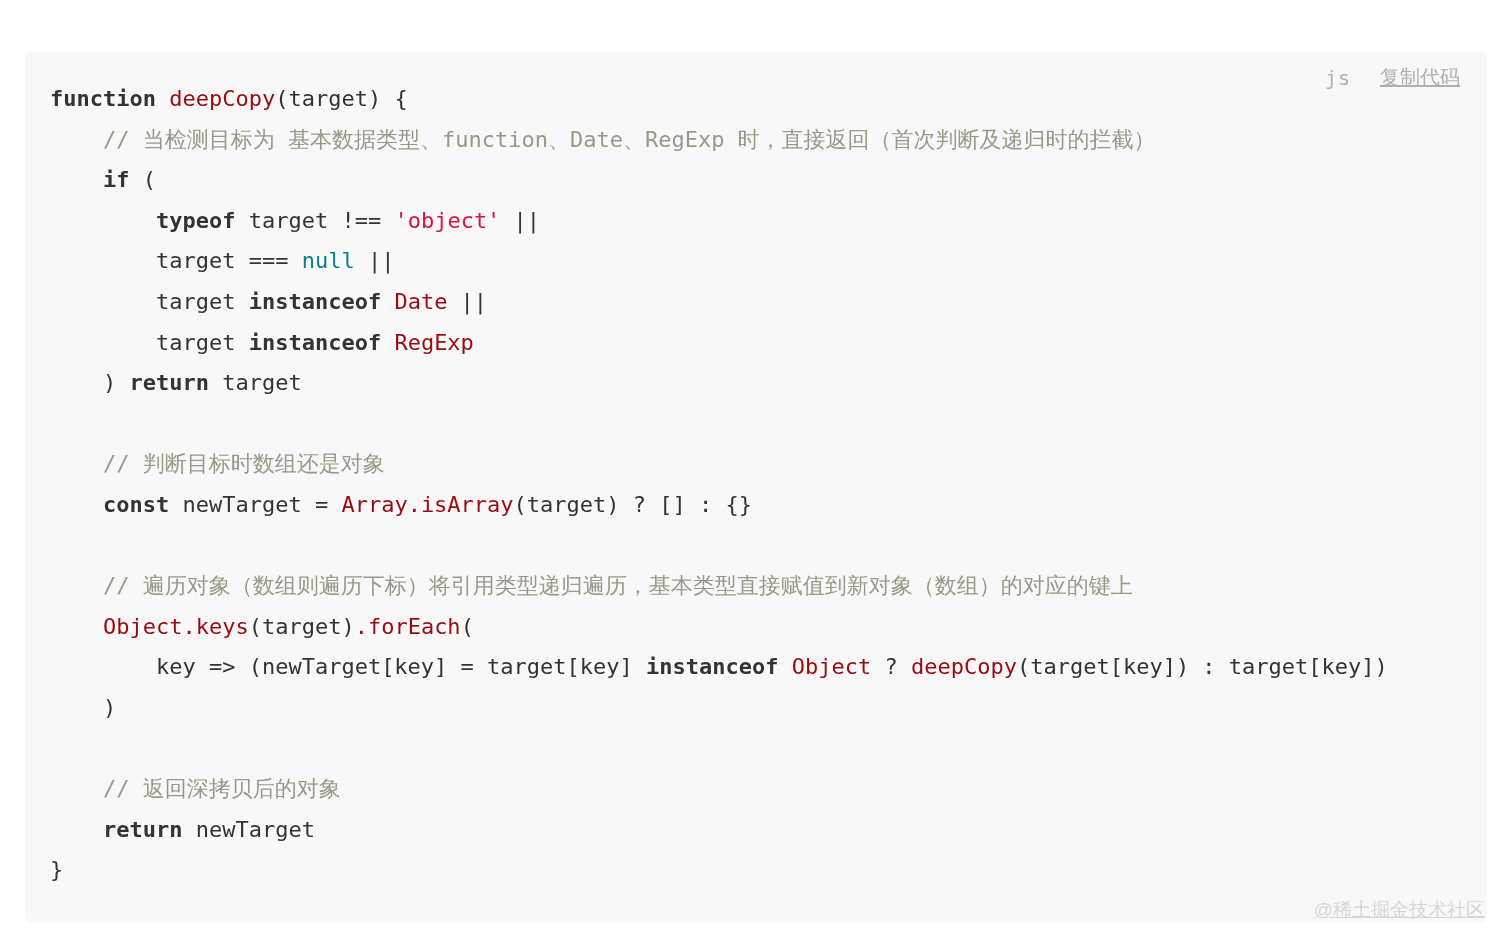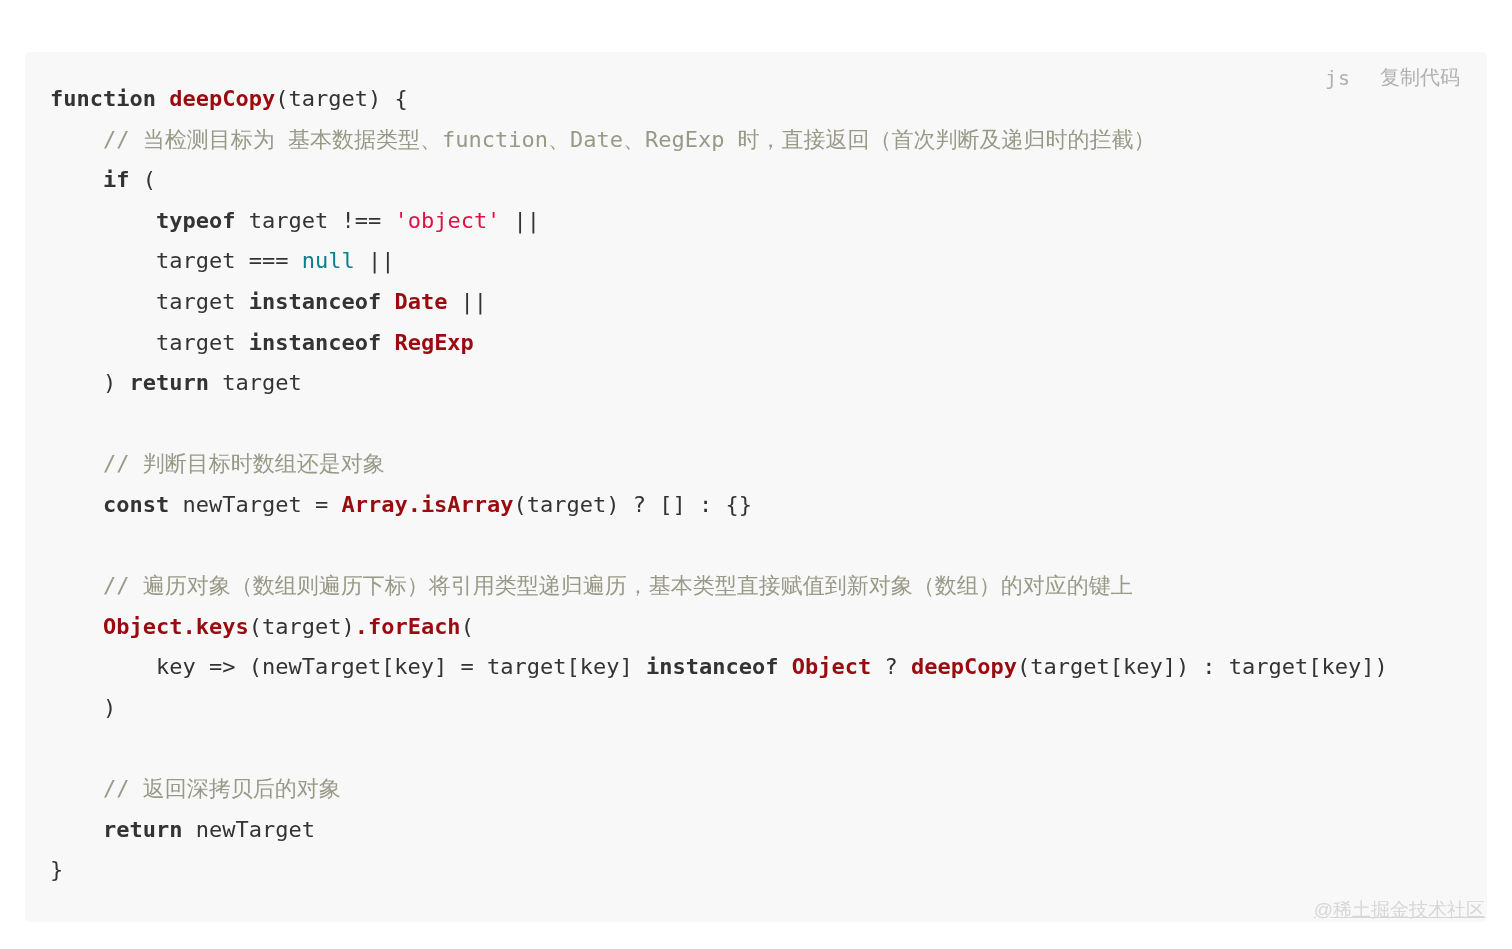--- a/index.html
+++ b/index.html
@@ -42,36 +42,36 @@
   }
   .code-lines {
     padding: 27px 25px 0 25px;
     font-size: 22px;
     line-height: 40.6px;
     white-space: pre;
     overflow: hidden;
   }
   .line { height: 40.6px; }
   .tok-k { font-weight: bold; }
-  .tok-t { font-weight: bold; }
+  .tok-t { font-weight: normal; }
   .tok-c { }
   .watermark {
     position: absolute;
     top: 897px;
     right: 27px;
     font-size: 19px;
     font-family: "Liberation Sans", sans-serif;
     user-select: none;
     text-decoration: underline;
   }
 </style>
 </head>
 <body style="background: rgb(255, 255, 255);">
 
 <div class="code-block" style="background: rgb(248, 248, 248);">
   <div class="code-header">
     <span class="lang-label" style="color: rgb(176, 176, 176);">js</span>
-    <span class="copy-button" style="color: rgb(176, 176, 176);">复制代码</span>
+    <span class="copy-button" style="color: rgb(176, 176, 176); text-decoration: underline;">复制代码</span>
   </div>
   <div class="code-lines"><div class="line"><span class="tok-k" style="color: rgb(51, 51, 51);">function</span><span class="tok-p" style="color: rgb(51, 51, 51);"> </span><span class="tok-t" style="color: rgb(154, 11, 16);">deepCopy</span><span class="tok-p" style="color: rgb(51, 51, 51);">(target) {</span></div><div class="line"><span class="tok-p" style="color: rgb(51, 51, 51);">    </span><span class="tok-c" style="color: rgb(153, 153, 136);">// 当检测目标为 基本数据类型、function、Date、RegExp 时，直接返回（首次判断及递归时的拦截）</span></div><div class="line"><span class="tok-p" style="color: rgb(51, 51, 51);">    </span><span class="tok-k" style="color: rgb(51, 51, 51);">if</span><span class="tok-p" style="color: rgb(51, 51, 51);"> (</span></div><div class="line"><span class="tok-p" style="color: rgb(51, 51, 51);">        </span><span class="tok-k" style="color: rgb(51, 51, 51);">typeof</span><span class="tok-p" style="color: rgb(51, 51, 51);"> target !== </span><span class="tok-s" style="color: rgb(221, 17, 68);">'object'</span><span class="tok-p" style="color: rgb(51, 51, 51);"> ||</span></div><div class="line"><span class="tok-p" style="color: rgb(51, 51, 51);">        target === </span><span class="tok-l" style="color: rgb(11, 127, 140);">null</span><span class="tok-p" style="color: rgb(51, 51, 51);"> ||</span></div><div class="line"><span class="tok-p" style="color: rgb(51, 51, 51);">        target </span><span class="tok-k" style="color: rgb(51, 51, 51);">instanceof</span><span class="tok-p" style="color: rgb(51, 51, 51);"> </span><span class="tok-t" style="color: rgb(154, 11, 16);">Date</span><span class="tok-p" style="color: rgb(51, 51, 51);"> ||</span></div><div class="line"><span class="tok-p" style="color: rgb(51, 51, 51);">        target </span><span class="tok-k" style="color: rgb(51, 51, 51);">instanceof</span><span class="tok-p" style="color: rgb(51, 51, 51);"> </span><span class="tok-t" style="color: rgb(154, 11, 16);">RegExp</span></div><div class="line"><span class="tok-p" style="color: rgb(51, 51, 51);">    ) </span><span class="tok-k" style="color: rgb(51, 51, 51);">return</span><span class="tok-p" style="color: rgb(51, 51, 51);"> target</span></div><div class="line">&nbsp;</div><div class="line"><span class="tok-p" style="color: rgb(51, 51, 51);">    </span><span class="tok-c" style="color: rgb(153, 153, 136);">// 判断目标时数组还是对象</span></div><div class="line"><span class="tok-p" style="color: rgb(51, 51, 51);">    </span><span class="tok-k" style="color: rgb(51, 51, 51);">const</span><span class="tok-p" style="color: rgb(51, 51, 51);"> newTarget = </span><span class="tok-t" style="color: rgb(154, 11, 16);">Array.isArray</span><span class="tok-p" style="color: rgb(51, 51, 51);">(target) ? [] : {}</span></div><div class="line">&nbsp;</div><div class="line"><span class="tok-p" style="color: rgb(51, 51, 51);">    </span><span class="tok-c" style="color: rgb(153, 153, 136);">// 遍历对象（数组则遍历下标）将引用类型递归遍历，基本类型直接赋值到新对象（数组）的对应的键上</span></div><div class="line"><span class="tok-p" style="color: rgb(51, 51, 51);">    </span><span class="tok-t" style="color: rgb(154, 11, 16);">Object.keys</span><span class="tok-p" style="color: rgb(51, 51, 51);">(target)</span><span class="tok-t" style="color: rgb(154, 11, 16);">.forEach</span><span class="tok-p" style="color: rgb(51, 51, 51);">(</span></div><div class="line"><span class="tok-p" style="color: rgb(51, 51, 51);">        key =&gt; (newTarget[key] = target[key] </span><span class="tok-k" style="color: rgb(51, 51, 51);">instanceof</span><span class="tok-p" style="color: rgb(51, 51, 51);"> </span><span class="tok-t" style="color: rgb(154, 11, 16);">Object</span><span class="tok-p" style="color: rgb(51, 51, 51);"> ? </span><span class="tok-t" style="color: rgb(154, 11, 16);">deepCopy</span><span class="tok-p" style="color: rgb(51, 51, 51);">(target[key]) : target[key])</span></div><div class="line"><span class="tok-p" style="color: rgb(51, 51, 51);">    )</span></div><div class="line">&nbsp;</div><div class="line"><span class="tok-p" style="color: rgb(51, 51, 51);">    </span><span class="tok-c" style="color: rgb(153, 153, 136);">// 返回深拷贝后的对象</span></div><div class="line"><span class="tok-p" style="color: rgb(51, 51, 51);">    </span><span class="tok-k" style="color: rgb(51, 51, 51);">return</span><span class="tok-p" style="color: rgb(51, 51, 51);"> newTarget</span></div><div class="line"><span class="tok-p" style="color: rgb(51, 51, 51);">}</span></div></div>
 </div>
 
 <div class="watermark" style="color: rgb(215, 215, 215);">@稀土掘金技术社区</div>
 
 </body></html>

